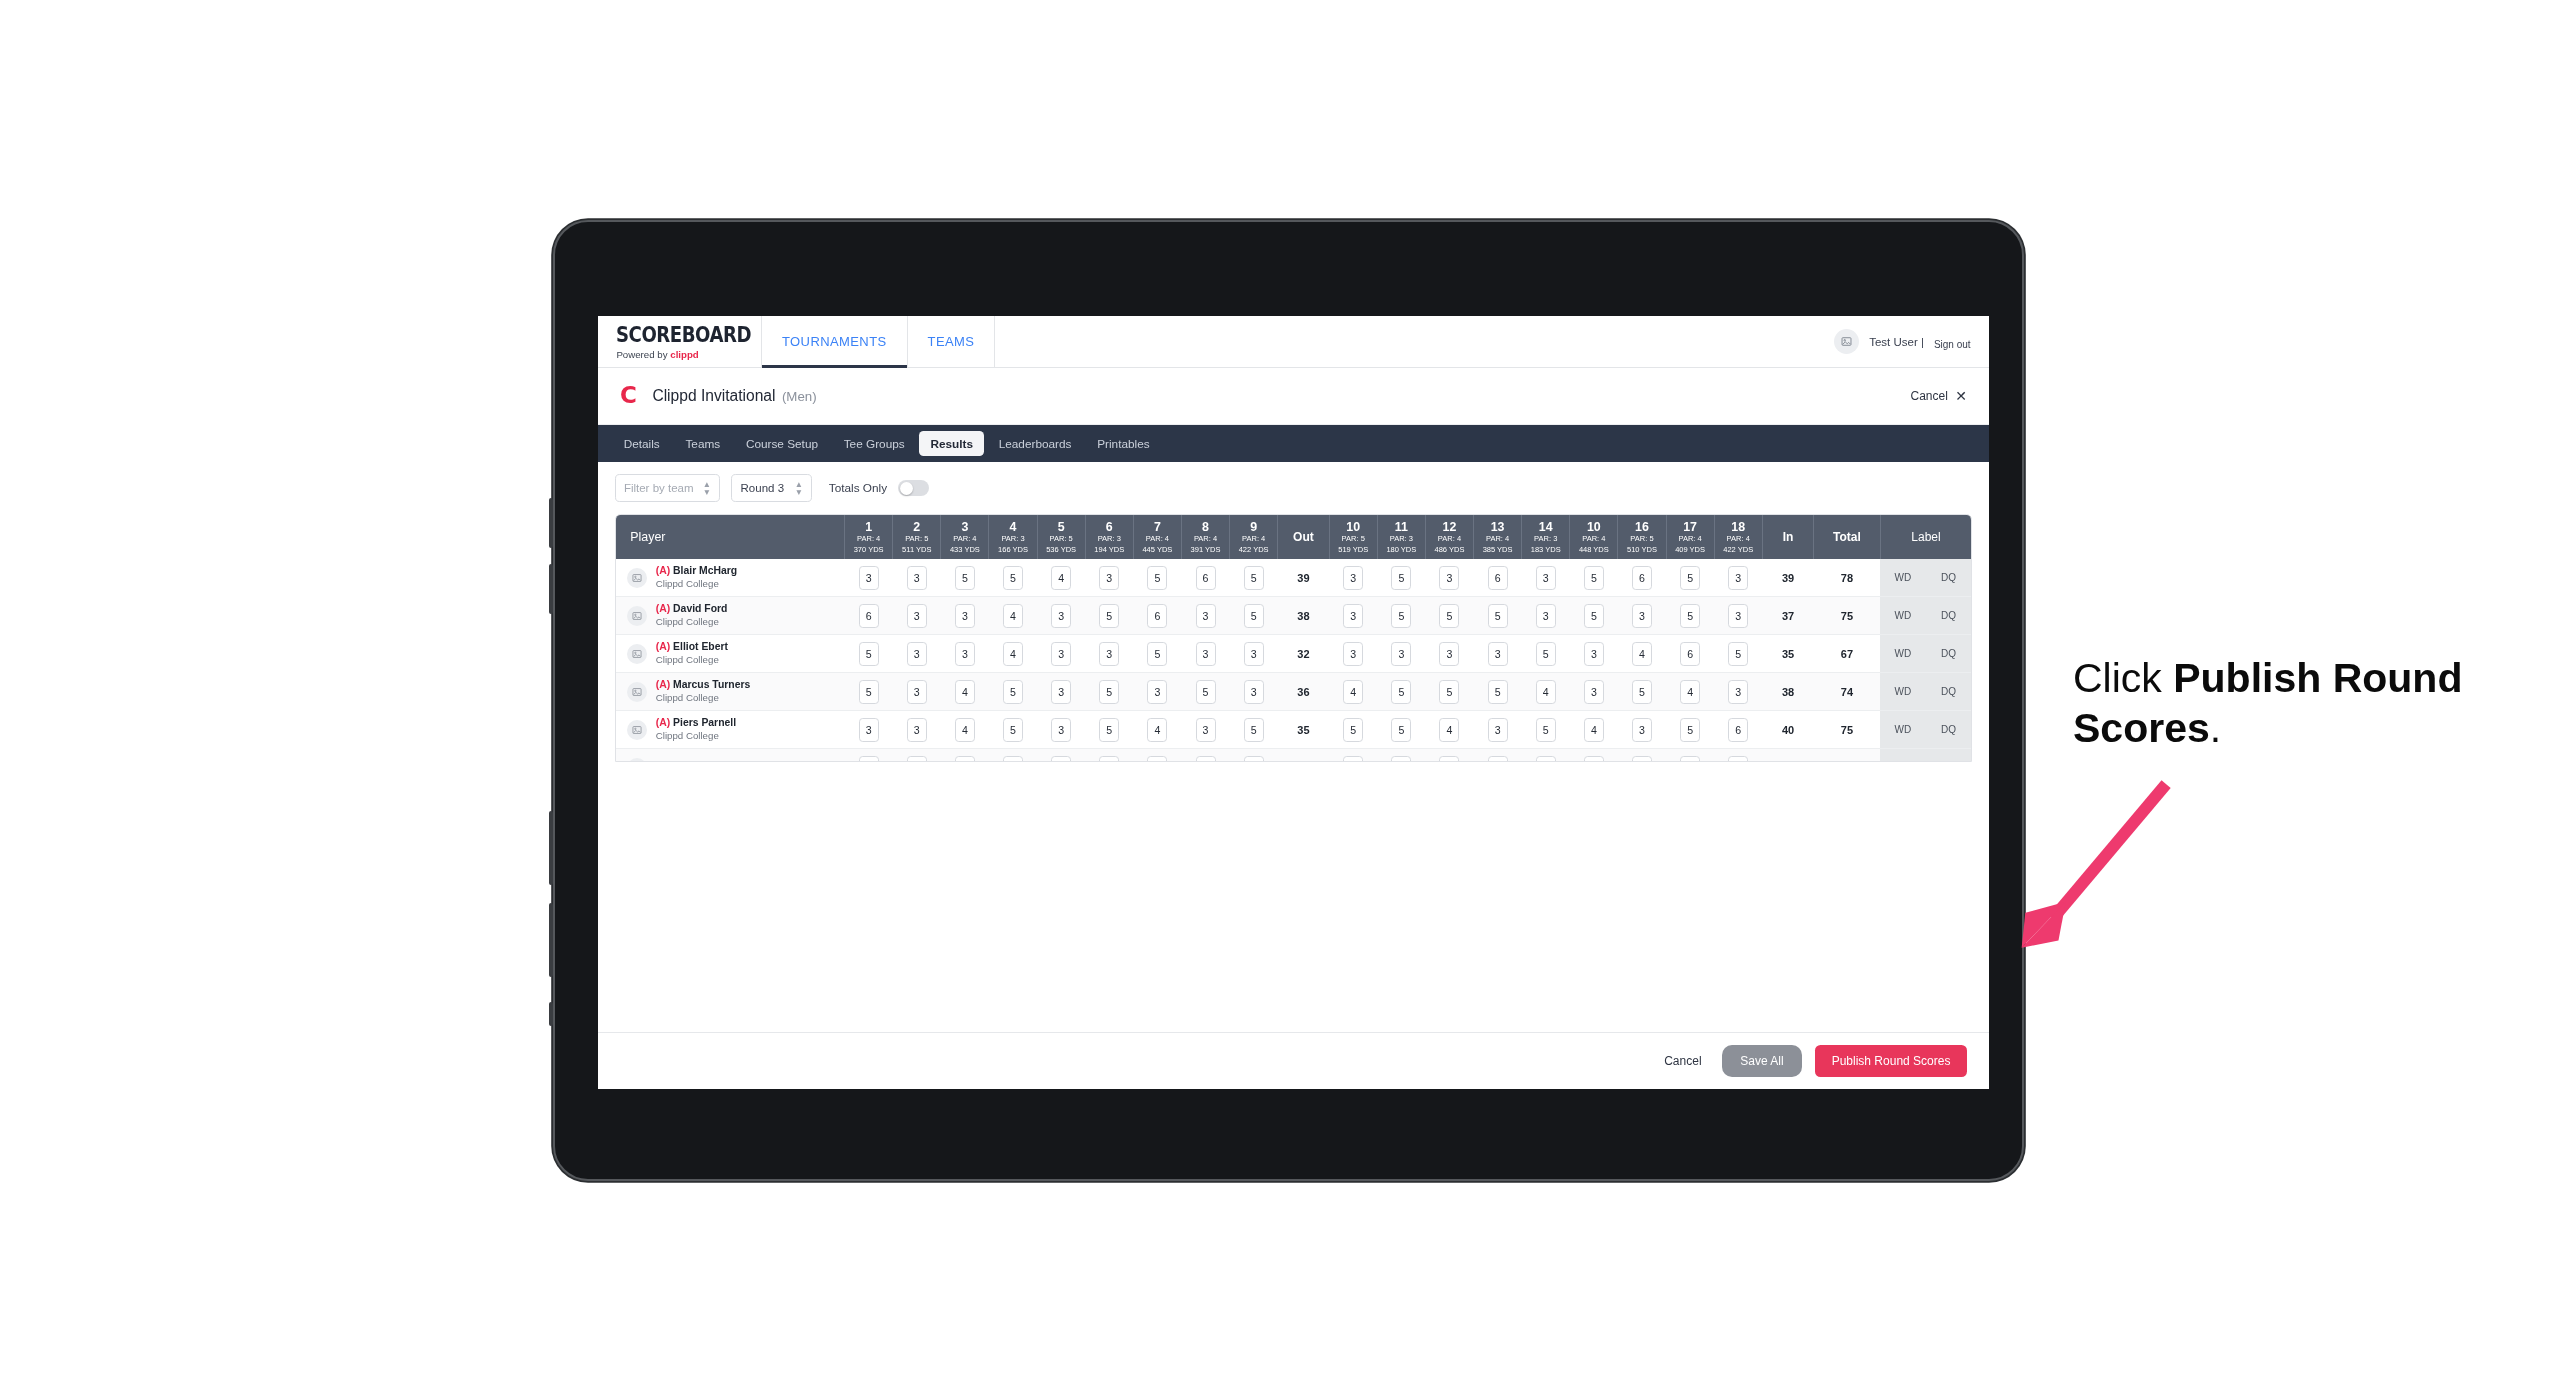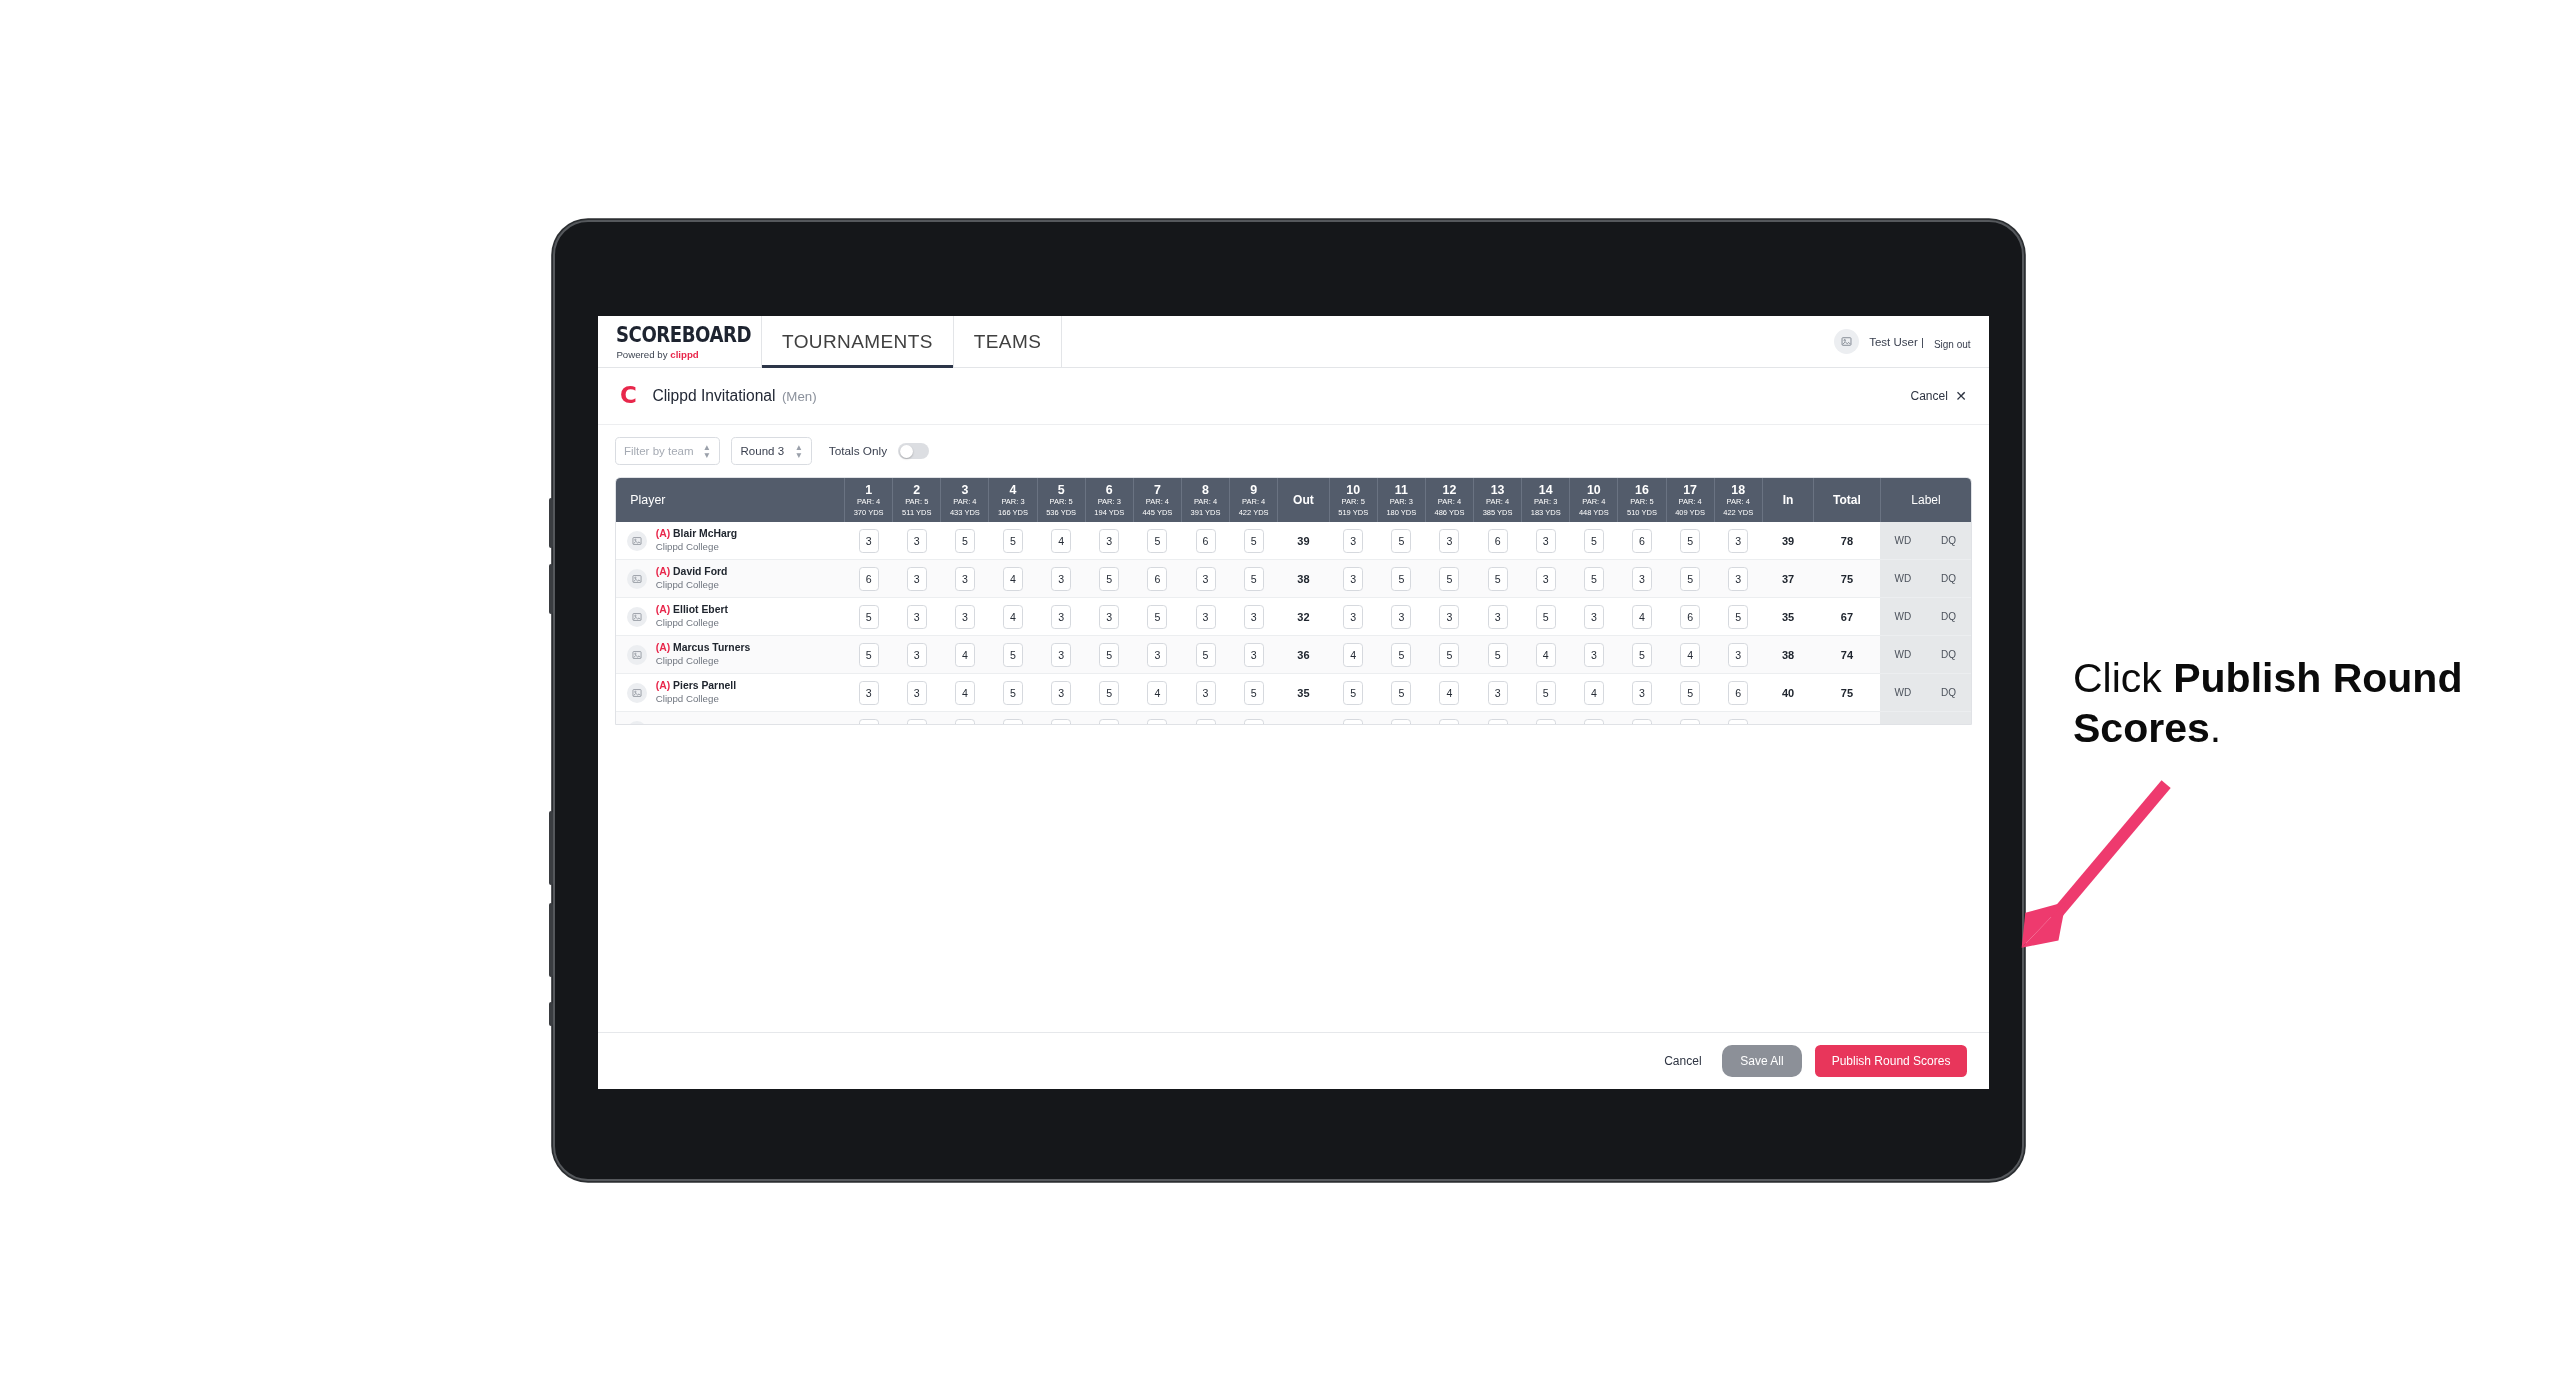--- a/index.html
+++ b/index.html
@@ -64,21 +64,21 @@
     transform-origin: left center;
   }
   #brand-sub {
     font-size: 9.7px; color: #3c4350; margin-top: 3.7px;
   }
   #brand-sub b { color: #e8274b; font-weight: 700; }
 
   .nav-tab {
     display: flex; align-items: center;
     padding: 4px 20px;
-    font-size: 19px; color: #404040;
+    font-size: 13px; color: #3b82f6;
     letter-spacing: 0.4px;
     border-right: 0.9px solid #e3e5e8;
     position: relative;
     cursor: pointer;
   }
   .nav-tab.active::after {
     content: ""; position: absolute; left: 0; right: 0; bottom: -0.9px;
     height: 2.8px; background: #2c3548;
   }
 
@@ -307,20 +307,29 @@
     <div id="tourn-header">
       <div id="tourn-logo">C</div>
       <div id="tourn-name">Clippd Invitational</div>
       <div id="tourn-gender">(Men)</div>
       <div id="tourn-cancel">
         <span>Cancel</span>
         <span class="x">✕</span>
       </div>
     </div>
 
+    <div id="subtabs">
+      <div class="subtab">Details</div>
+      <div class="subtab">Teams</div>
+      <div class="subtab">Course Setup</div>
+      <div class="subtab">Tee Groups</div>
+      <div class="subtab active">Results</div>
+      <div class="subtab">Leaderboards</div>
+      <div class="subtab">Printables</div>
+    </div>
 
     <div id="filterbar">
       <div class="select-box placeholder-style">
         <span class="sel-label">Filter by team</span>
         <span class="sel-caret">▲<br>▼</span>
       </div>
       <div class="select-box">
         <span class="sel-label">Round 3</span>
         <span class="sel-caret">▲<br>▼</span>
       </div>

